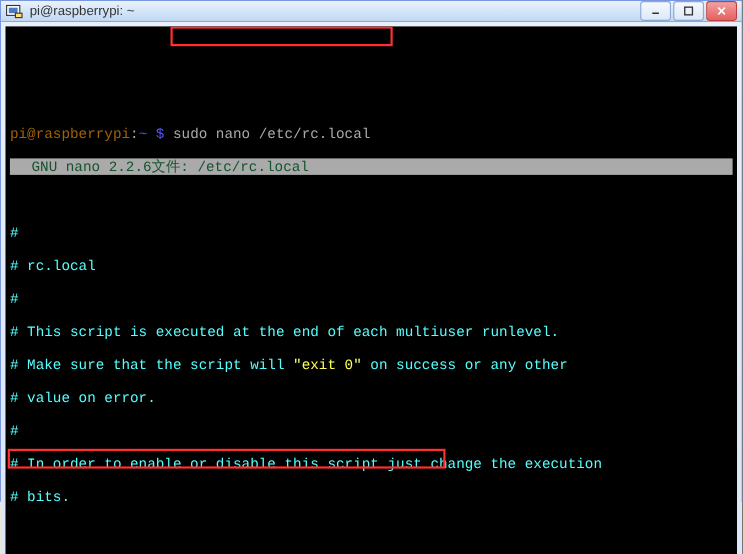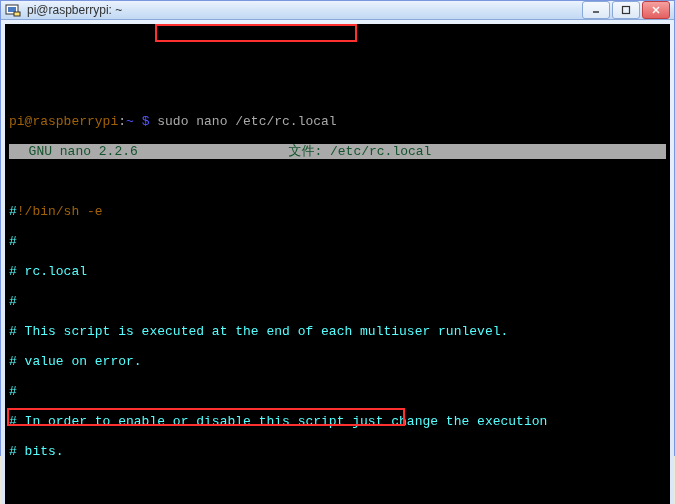--- a/index.html
+++ b/index.html
@@ -83,21 +83,21 @@
 .yellow { color: #ffff55; }
 .white { color: #aaaaaa; }
 .nano-header {
   background: #aaaaaa;
   color: #14532d;
   display: flex;
   padding: 0 4px;
   height: 15px;
 }
 .nano-ver { flex: 0 0 auto; }
-.nano-file-label { flex: 1; text-align: center; }
+.nano-file-label { flex: 1; text-align: left; }
 .redbox {
   border: 2px solid #ff3030;
   position: absolute;
   pointer-events: none;
 }
 .box1 { left: 150px; top: 0px; width: 202px; height: 18px; }
 .box2 { left: 2px; top: 384px; width: 398px; height: 18px; }
 .content { padding: 0 4px; }
 .row { height: 15px; }
 </style>
@@ -136,25 +136,25 @@
 
   <div class="terminal-frame">
     <div class="terminal">
       <div class="redbox box1"></div>
       <div class="redbox box2"></div>
 
       <div class="content">
 <div class="row"><span class="green">pi@raspberrypi</span><span class="white">:</span><span class="blue">~ $</span><span class="white"> sudo nano /etc/rc.local</span></div>
 <div class="nano-header row"><span class="nano-ver">  GNU nano 2.2.6</span><span class="nano-file-label"><span>文件: </span><span>/etc/rc.local</span></span><span style="width:80px"></span></div>
 <div class="row"></div>
-<div class="row"><span class="cyanbr">#</span><span class="green">!/bin/sh -e</span></div>
 <div class="row"><span class="cyanbr">#</span></div>
 <div class="row"><span class="cyanbr"># rc.local</span></div>
 <div class="row"><span class="cyanbr">#</span></div>
 <div class="row"><span class="cyanbr"># This script is executed at the end of each multiuser runlevel.</span></div>
+<div class="row"><span class="cyanbr"># Make sure that the script will </span><span class="yellow">"exit 0"</span><span class="cyanbr"> on success or any other</span></div>
 <div class="row"><span class="cyanbr"># value on error.</span></div>
 <div class="row"><span class="cyanbr">#</span></div>
 <div class="row"><span class="cyanbr"># In order to enable or disable this script just change the execution</span></div>
 <div class="row"><span class="cyanbr"># bits.</span></div>
 
 
 
 
 
 

